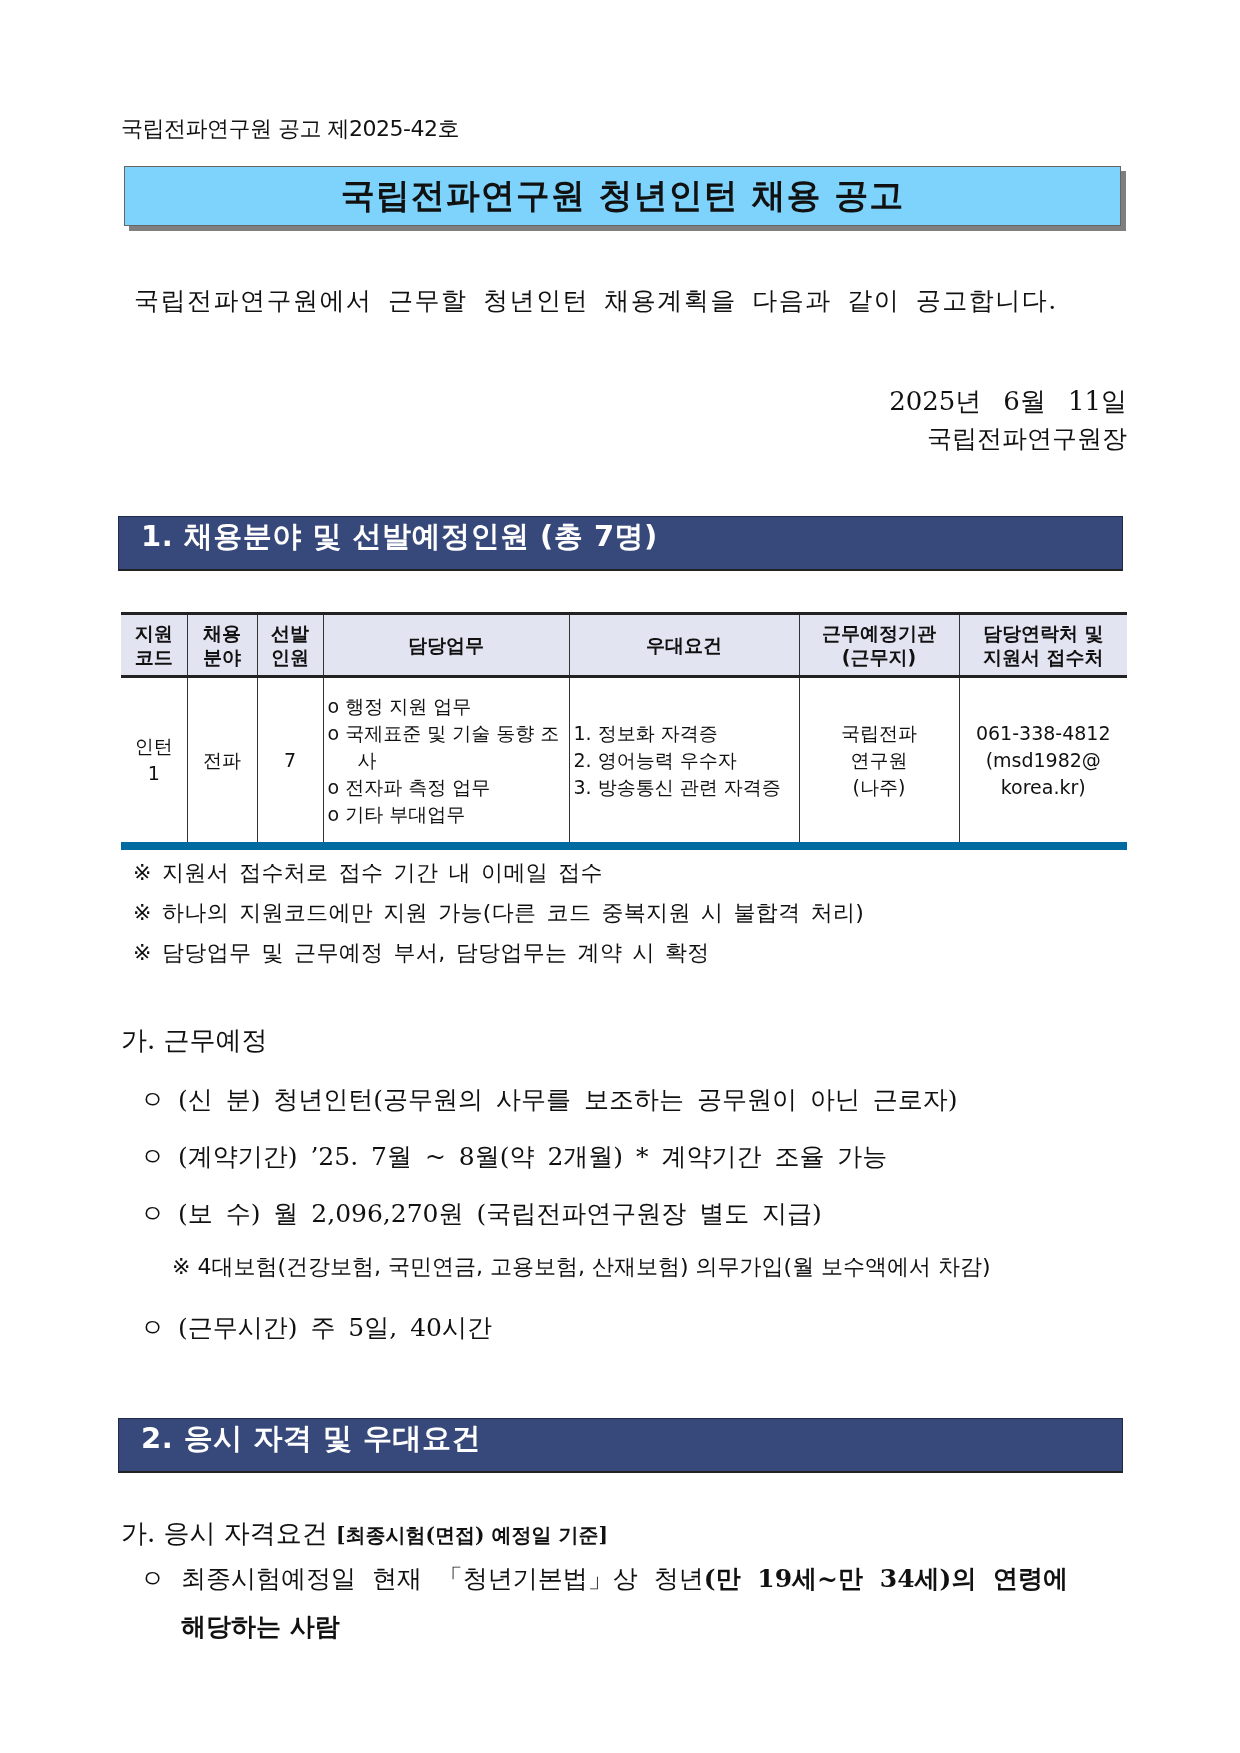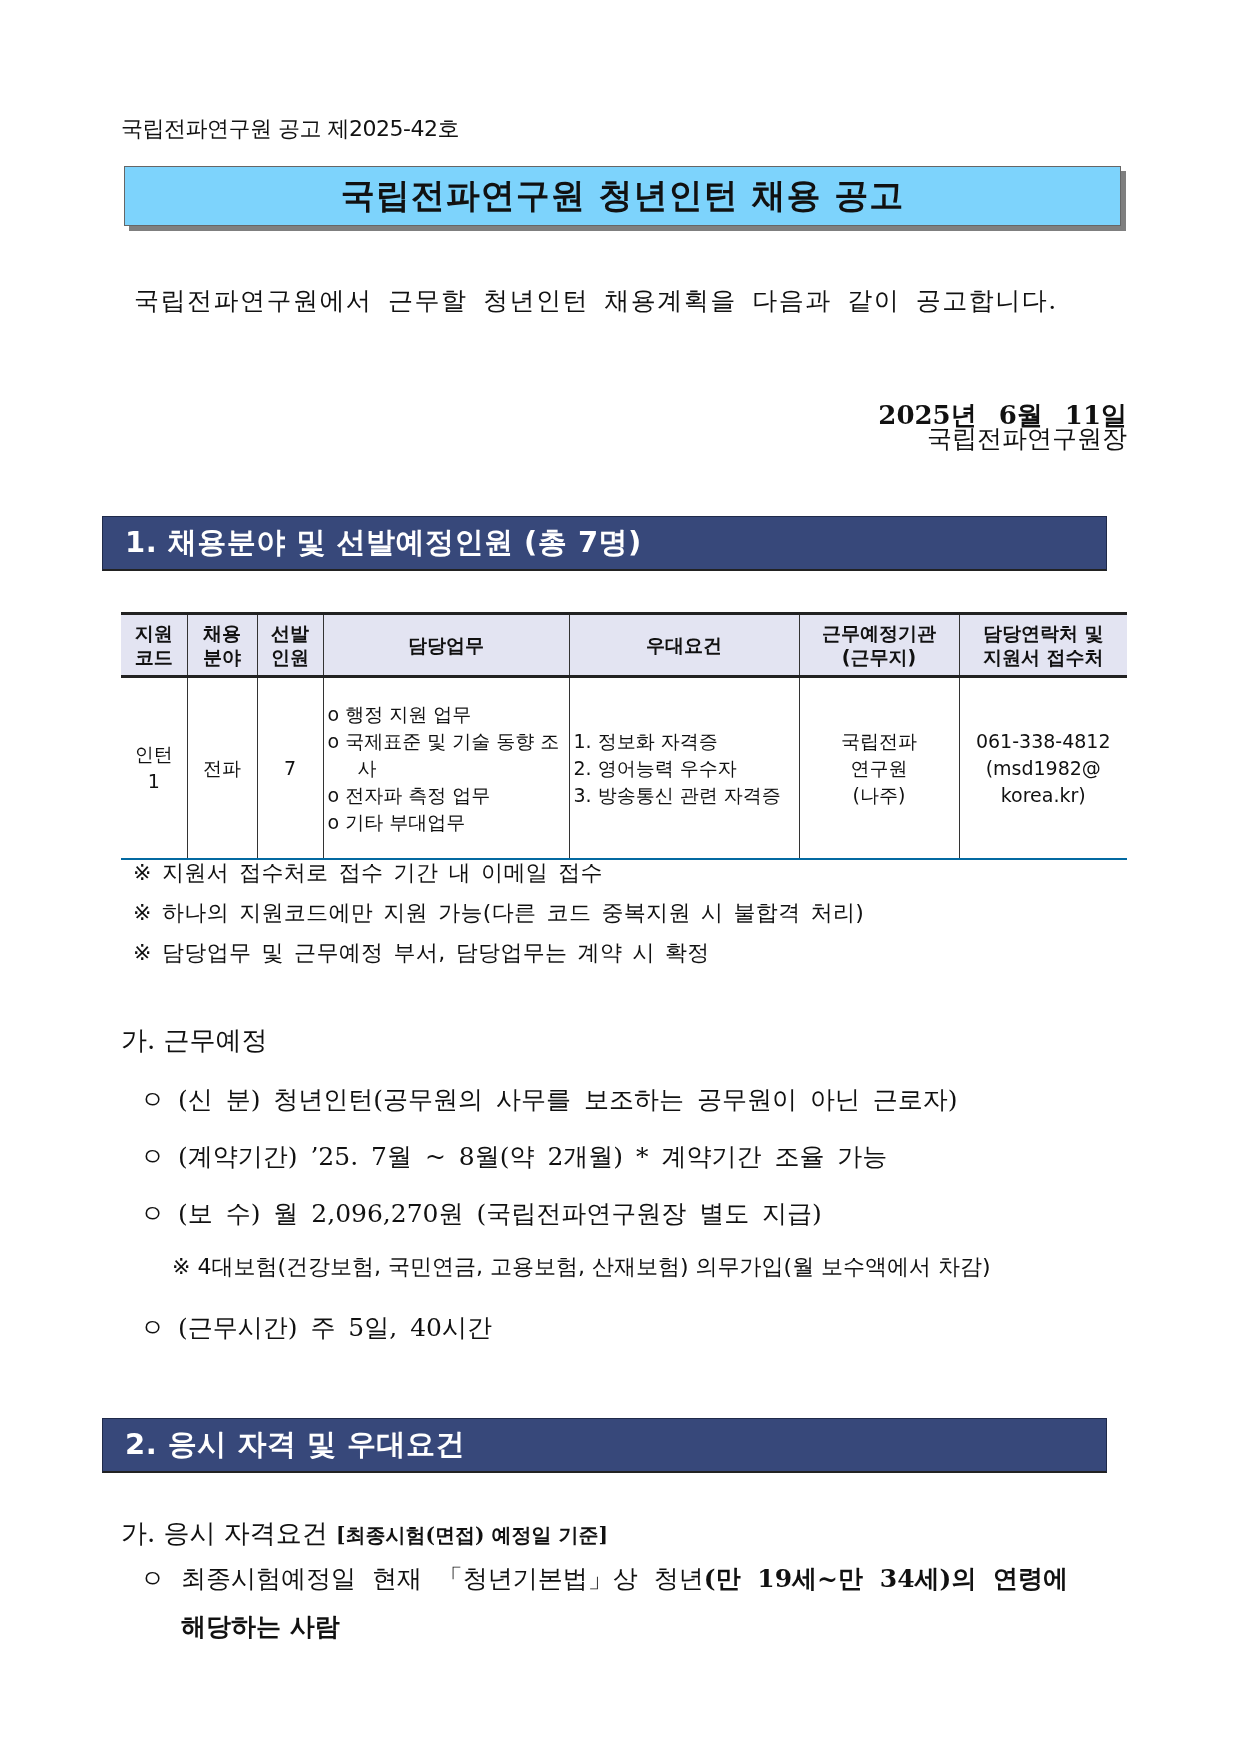--- a/index.html
+++ b/index.html
@@ -8,33 +8,33 @@
   .sans { font-family: "DejaVu Sans", "Liberation Sans", sans-serif; }
   .serif { font-family: "DejaVu Serif", "Liberation Serif", serif; }
 
   #ref { left:121px; top:114px; font-size:22px; letter-spacing:-0.5px; }
 
   #title-box { left:124px; top:166px; width:995px; height:58px; background:#7dd3fc;
     border:1.5px solid #666; box-shadow:5px 5px 0 #7f7f7f; display:flex; align-items:center; justify-content:center; }
   #title-box span { font-size:34px; font-weight:bold; letter-spacing:1px; }
 
   #intro { left:134px; top:284px; font-size:25px; letter-spacing:1.5px; word-spacing:6px; }
-  #date { right:113px; top:398px; font-size:26px; word-spacing:10px;font-weight:bold; }
+  #date { right:113px; top:384px; font-size:26px; word-spacing:10px; }
   #date span { margin-left:22px; }
   #signer { right:113px; top:422px; font-size:25px; }
 
-  .sec-bar { left:102px; width:1003px; height:52px; background:#37487a; border:1px solid #1f2a4a;
-    border-bottom:2px solid #222; display:flex; align-items:center; }
+  .sec-bar { left:118px; width:1003px; height:52px; background:#37487a; border:1px solid #1f2a4a;
+    border-bottom:2px solid #222; display:flex; align-items:flex-start; }
   .sec-bar span { color:#fff; font-size:29px; font-weight:bold; margin-left:22px; letter-spacing:0.5px; }
 
   #tbl { left:121px; top:612px; width:1006px; border-collapse:collapse; table-layout:fixed; }
   #tbl th { background:#e3e4f2; font-size:19px; font-weight:bold; line-height:24px; padding:2px 2px;
     border-left:1px solid #333; border-right:1px solid #333; border-top:3px solid #222; border-bottom:3px solid #222; height:56px; }
   #tbl td { font-size:19px; line-height:27px; border-left:1px solid #333; border-right:1px solid #333;
-    border-bottom:2px solid #0369a1; height:164px; text-align:center; vertical-align:middle; padding:8px 4px; }
+    border-bottom:8px solid #0369a1; height:164px; text-align:center; vertical-align:middle; padding:0 4px; }
   #tbl th:first-child, #tbl td:first-child { border-left:none; }
   #tbl th:last-child, #tbl td:last-child { border-right:none; }
   #tbl td.left { text-align:left; }
   .duty-line { display:block; padding-left:30px; text-indent:-30px; white-space:normal; }
   .pref-line { display:block; padding-left:22px; text-indent:-22px; }
 
   .note { left:133px; font-size:22px; letter-spacing:0.3px; word-spacing:3px; }
   .serif-line { font-size:25px; word-spacing:5px; }
   .bullet { left:140px; }
   #sub-a { left:121px; top:1023px; font-size:26px; }

